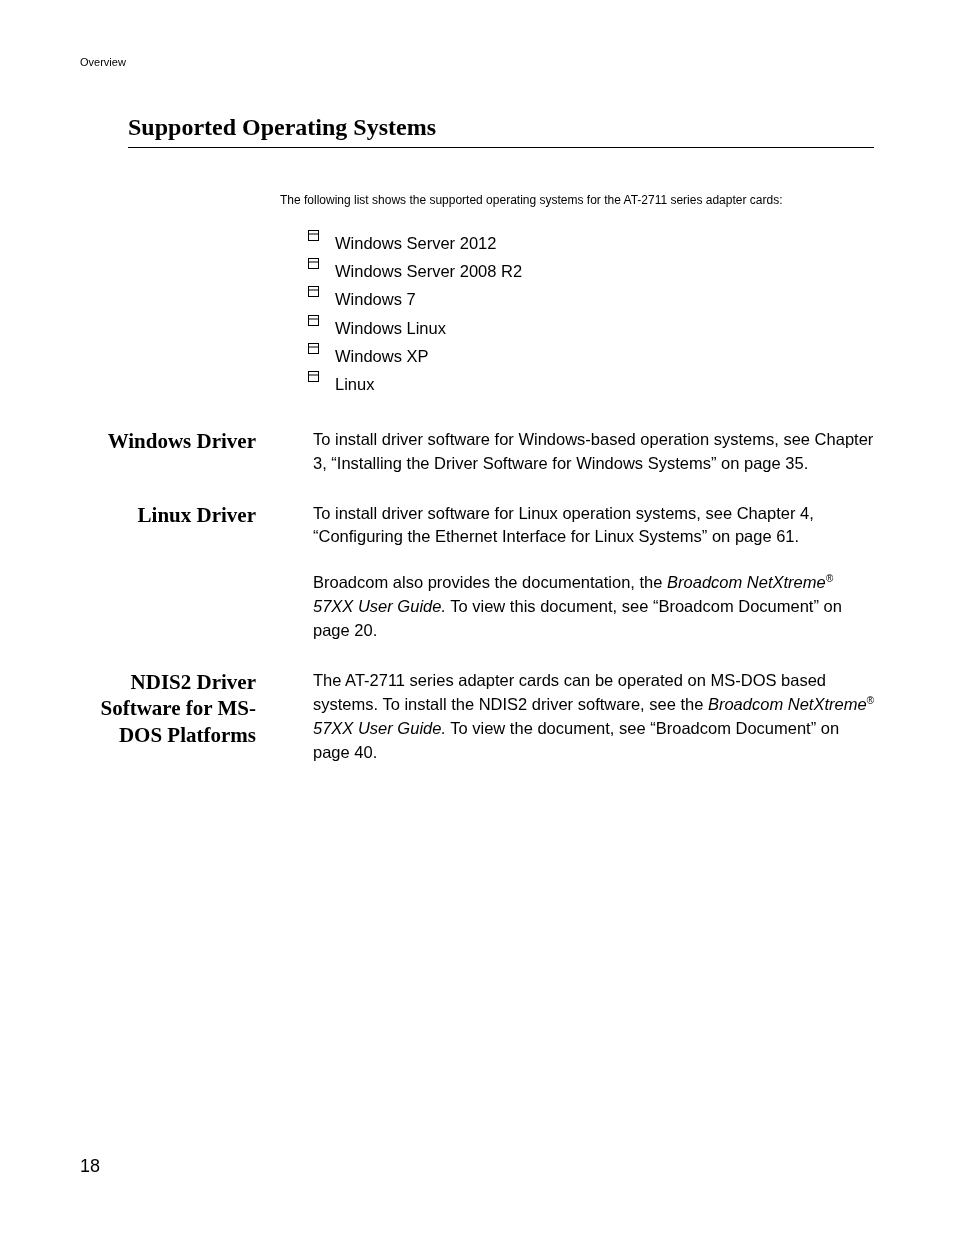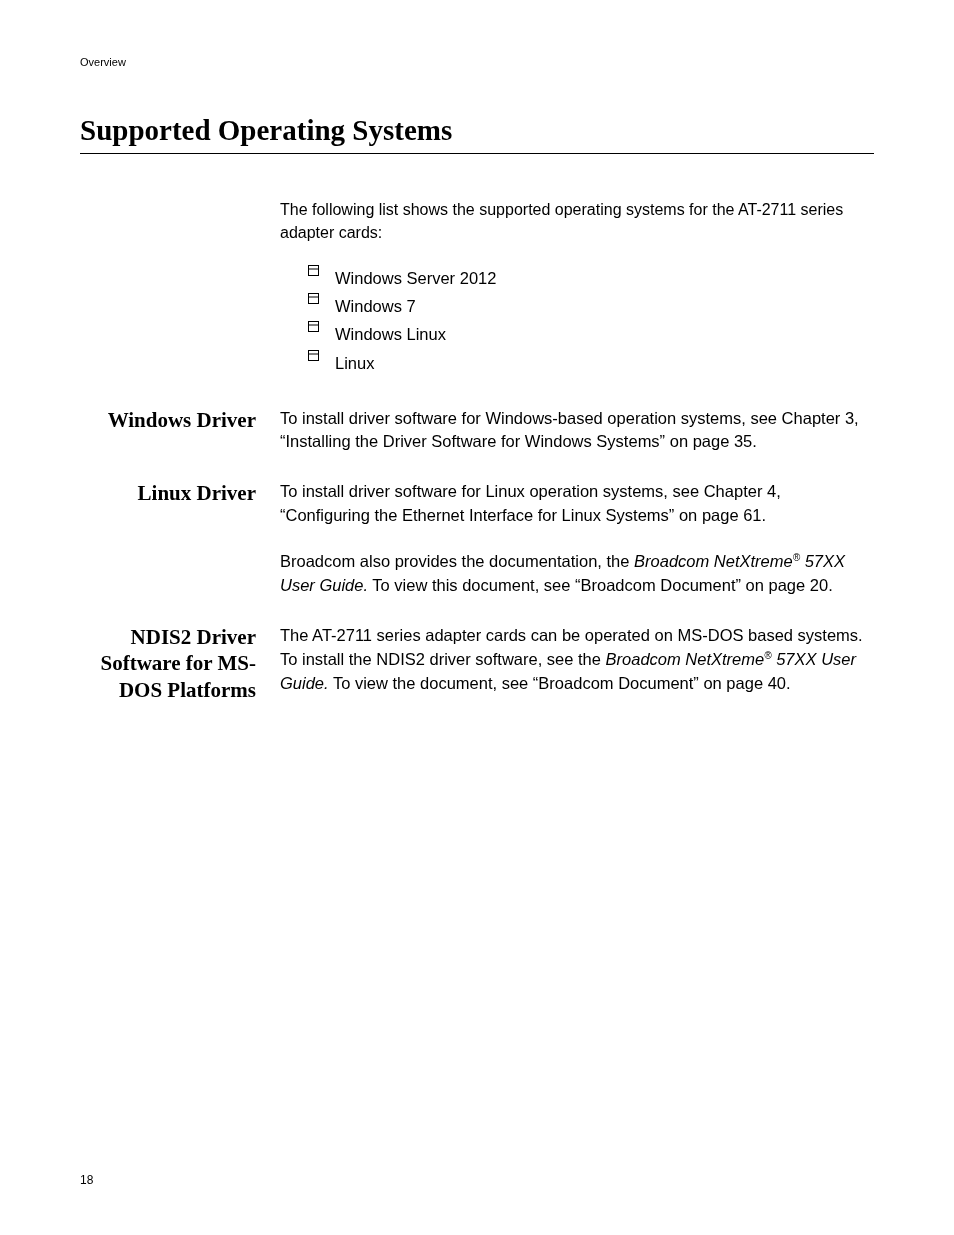--- a/index.html
+++ b/index.html
@@ -12,30 +12,31 @@
       position: relative;
       padding: 56px 80px 40px 80px;
     }
     .running-head {
       font-size: 11px;
       margin-bottom: 46px;
     }
     .page-title {
       font-family: "Times New Roman", Times, serif;
       font-weight: bold;
-      font-size: 29px;
+      font-size: 24px;
       padding-bottom: 6px;
       border-bottom: 1.5px solid #000;
       margin-bottom: 44px;
+      margin-left: 48px;
     }
     .content-area {
       margin-left: 200px;
     }
     .intro {
-      font-size: 16px;
+      font-size: 12px;
       line-height: 1.45;
       margin-bottom: 20px;
     }
     .bullets {
       list-style: none;
       margin-left: 28px;
       margin-bottom: 30px;
     }
     .bullets li {
       display: flex;
@@ -49,20 +50,21 @@
       height: 11px;
       margin-right: 16px;
       position: relative;
       top: 1px;
     }
     .bullet-icon svg { display: block; }
     .section-row {
       display: flex;
       align-items: flex-start;
       margin-bottom: 26px;
+      gap: 33px;
     }
     .side-heading {
       width: 200px;
       flex: 0 0 200px;
       text-align: right;
       padding-right: 24px;
       font-family: "Times New Roman", Times, serif;
       font-weight: bold;
       font-size: 21px;
       line-height: 1.25;
@@ -71,23 +73,23 @@
       flex: 1;
       font-size: 16.5px;
       line-height: 1.45;
     }
     .section-body p { margin-bottom: 22px; }
     .section-body p:last-child { margin-bottom: 0; }
     .section-body em { font-style: italic; }
     .reg { font-size: 10px; vertical-align: super; font-style: italic; }
     .page-number {
       position: absolute;
-      bottom: 48px;
+      bottom: 58px;
       left: 80px;
-      font-size: 12px;
+      font-size: 18px;
     }
   </style>
 </head>
 <body>
 
 <div class="running-head">Overview</div>
 
 <h1 class="page-title">Supported Operating Systems</h1>
 
 <div class="content-area">
@@ -102,30 +104,48 @@
         </span>
         <span>Windows Server 2012</span>
       </li>
     <li>
         <span class="bullet-icon">
           <svg width="11" height="11" viewBox="0 0 11 11">
             <rect x="0.5" y="0.5" width="10" height="10" fill="none" stroke="#000" stroke-width="1"></rect>
             <path d="M0 4 L11 4" stroke="#000" stroke-width="1"></path>
           </svg>
         </span>
+        <span>Windows Server 2008 R2</span>
+      </li>
+    <li>
+        <span class="bullet-icon">
+          <svg width="11" height="11" viewBox="0 0 11 11">
+            <rect x="0.5" y="0.5" width="10" height="10" fill="none" stroke="#000" stroke-width="1"></rect>
+            <path d="M0 4 L11 4" stroke="#000" stroke-width="1"></path>
+          </svg>
+        </span>
         <span>Windows 7</span>
       </li>
     <li>
         <span class="bullet-icon">
           <svg width="11" height="11" viewBox="0 0 11 11">
             <rect x="0.5" y="0.5" width="10" height="10" fill="none" stroke="#000" stroke-width="1"></rect>
             <path d="M0 4 L11 4" stroke="#000" stroke-width="1"></path>
           </svg>
         </span>
         <span>Windows Linux</span>
+      </li>
+    <li>
+        <span class="bullet-icon">
+          <svg width="11" height="11" viewBox="0 0 11 11">
+            <rect x="0.5" y="0.5" width="10" height="10" fill="none" stroke="#000" stroke-width="1"></rect>
+            <path d="M0 4 L11 4" stroke="#000" stroke-width="1"></path>
+          </svg>
+        </span>
+        <span>Windows XP</span>
       </li>
     <li>
         <span class="bullet-icon">
           <svg width="11" height="11" viewBox="0 0 11 11">
             <rect x="0.5" y="0.5" width="10" height="10" fill="none" stroke="#000" stroke-width="1"></rect>
             <path d="M0 4 L11 4" stroke="#000" stroke-width="1"></path>
           </svg>
         </span>
         <span>Linux</span>
       </li>

